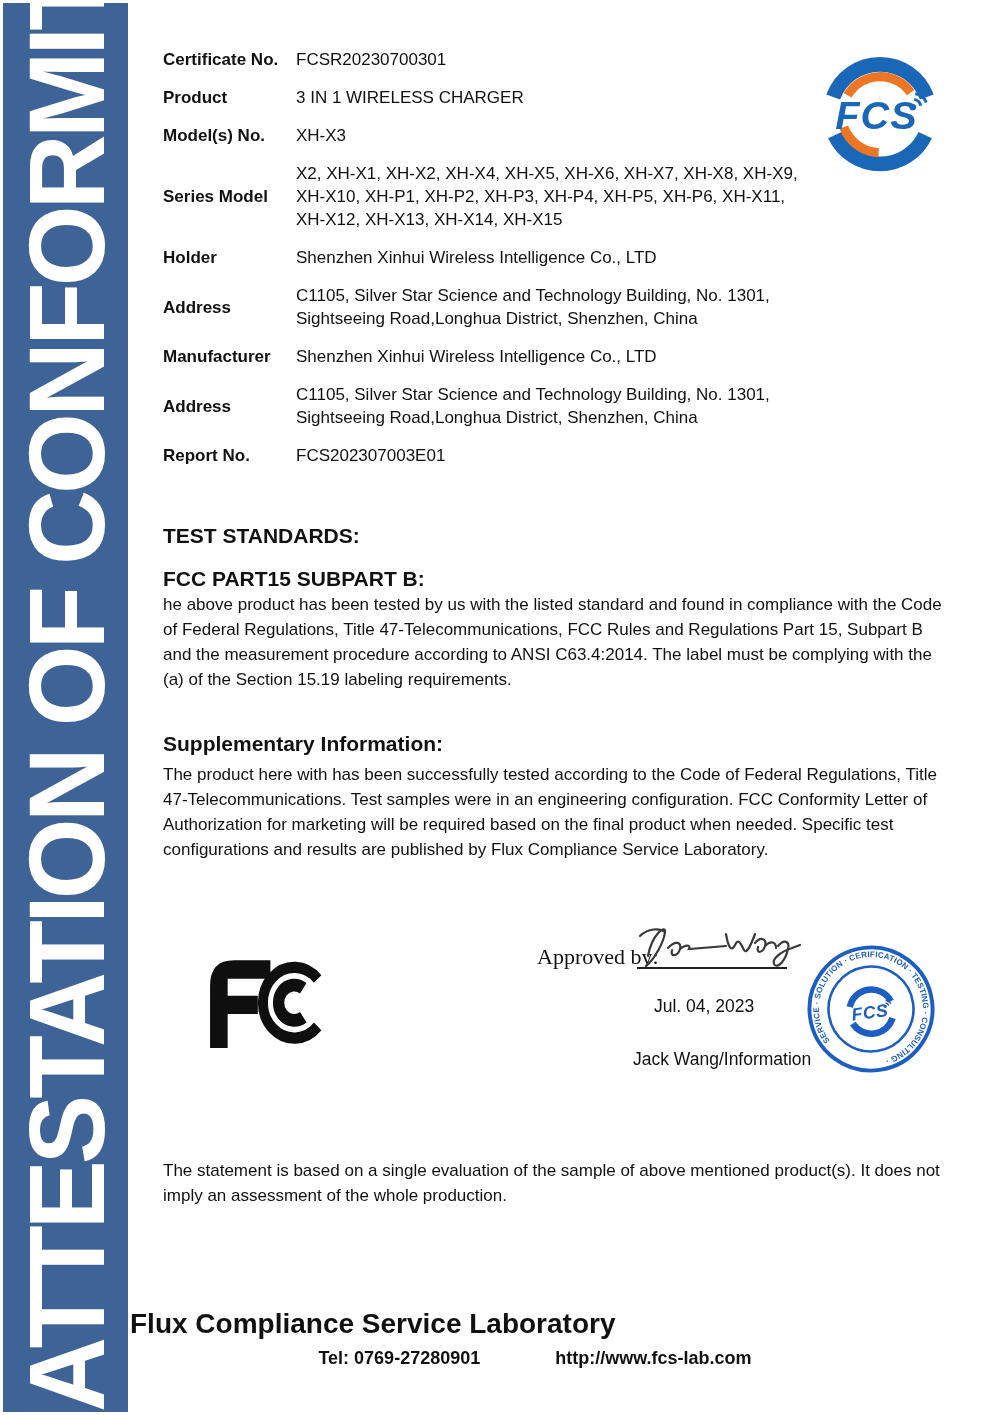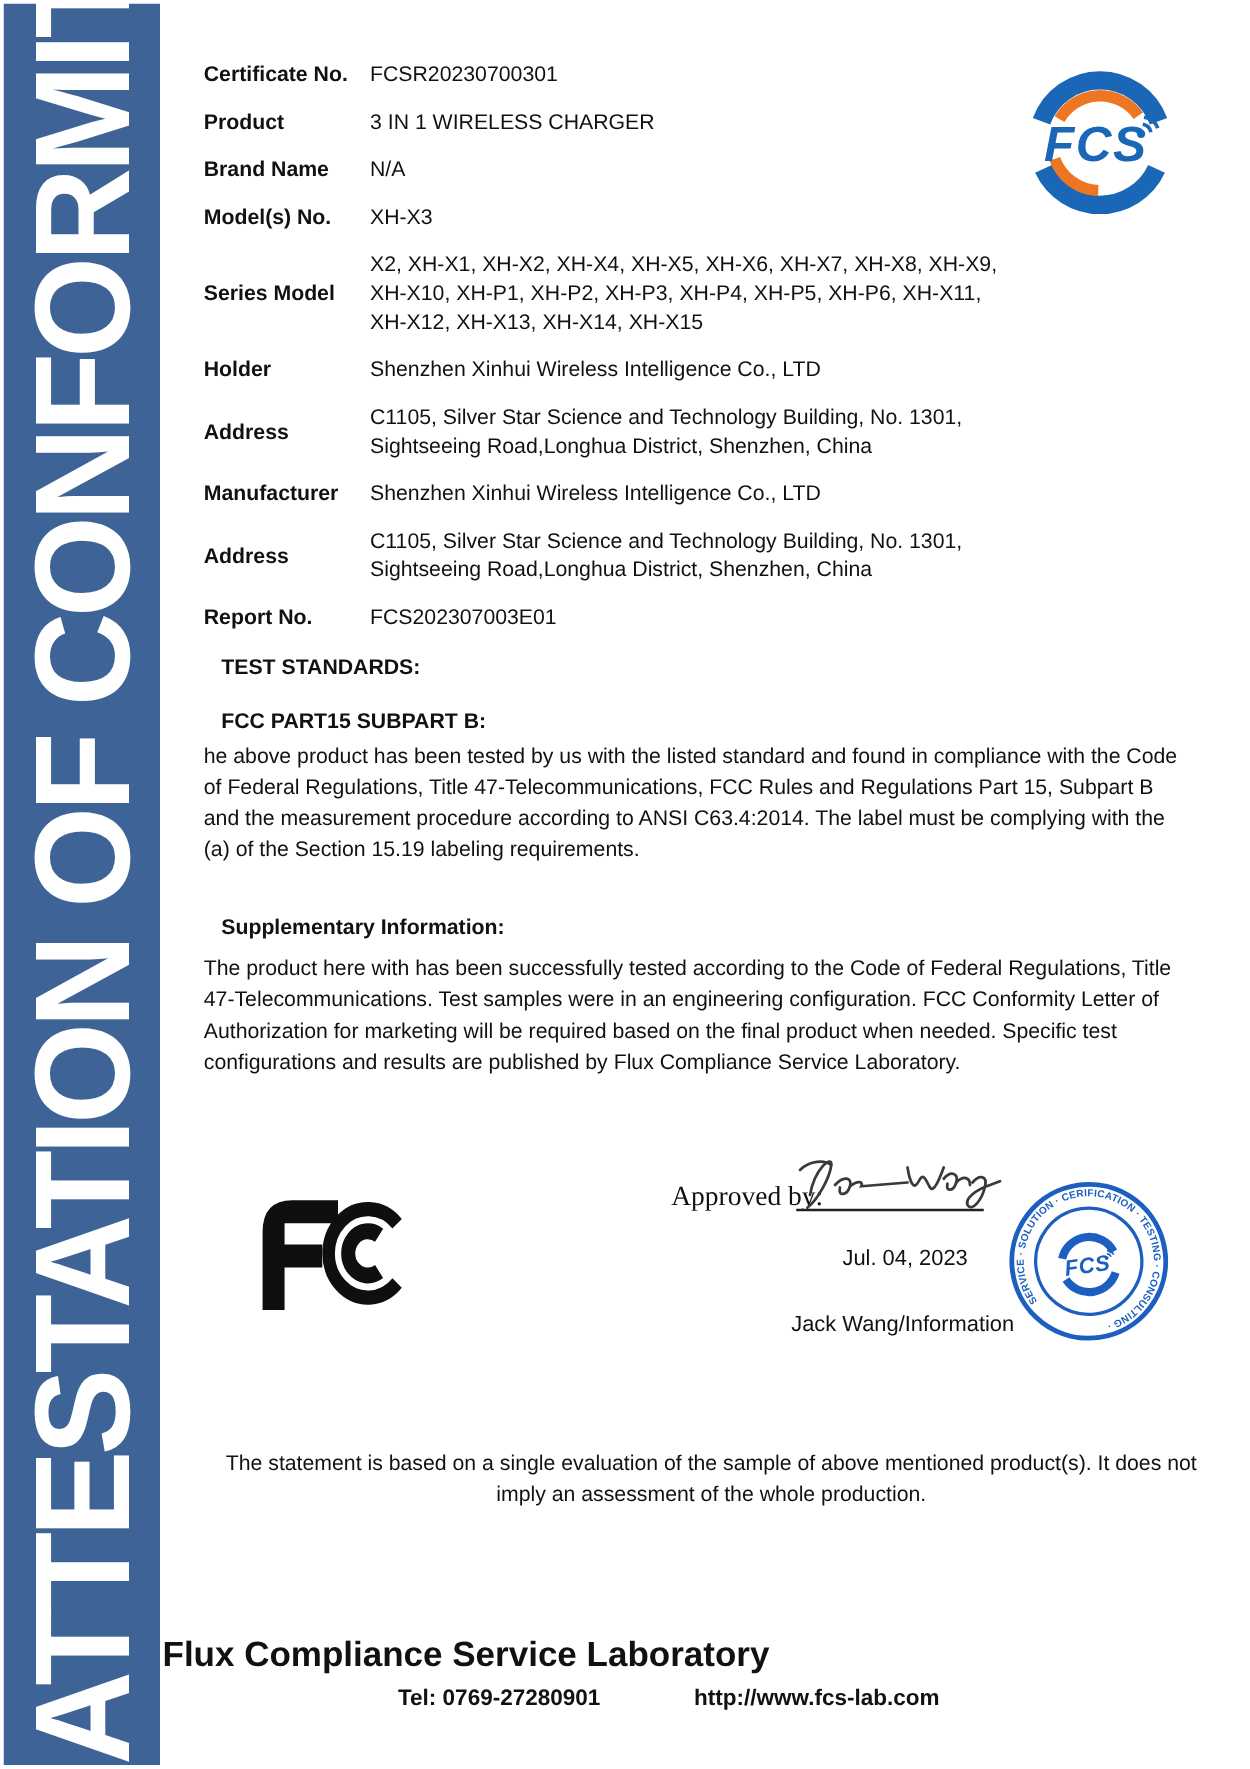--- a/index.html
+++ b/index.html
@@ -17,27 +17,27 @@
     transform:rotate(-90deg) scaleY(1.04);transform-origin:0 0;
     font-size:104px;font-weight:700;color:#ffffff;letter-spacing:-4px;
     line-height:122px;text-align:center;white-space:nowrap;
   }
   
   .info-table{position:absolute;left:163px;top:48px;width:800px;}
   .row{display:flex;align-items:center;margin-bottom:15px;}
   .lbl{flex:0 0 133px;font-weight:700;font-size:17px;line-height:23px;}
   .val{flex:1;font-size:17px;line-height:23px;white-space:pre-line;}
   
-  .h-bold{position:absolute;left:177px;font-weight:700;font-size:17px;}
+  .h-bold{position:absolute;left:163px;font-weight:700;font-size:21px;}
   .para{position:absolute;left:163px;font-size:17px;line-height:25px;margin:0;}
   
   .approved-label{position:absolute;left:537px;top:944px;font-size:22px;font-family:Liberation Serif, serif;}
   .sig-svg{position:absolute;left:628px;top:916px;}
   .sig-line{position:absolute;left:637px;top:967px;width:150px;height:2px;background:#222;}
-  .sig-date{position:absolute;left:674px;top:996px;font-size:17.5px;}
+  .sig-date{position:absolute;left:654px;top:996px;font-size:17.5px;}
   .sig-name{position:absolute;left:633px;top:1049px;font-size:17.5px;}
   
   .fcs-logo{position:absolute;left:812px;top:46px;}
   .fcc-mark{position:absolute;left:200px;top:956px;}
   .stamp{position:absolute;left:806px;top:944px;transform:rotate(-8deg);}
   
   .footer{position:absolute;left:130px;top:1308px;width:810px;text-align:left;}
   .footer-company{font-size:28px;font-weight:700;letter-spacing:0px;}
   .footer-contacts{margin-top:8px;display:flex;justify-content:center;gap:75px;
     font-size:18px;font-weight:700;}
@@ -62,24 +62,20 @@
   </svg>
 
   <div class="info-table">
     <div class="row">
         <div class="lbl">Certificate No.</div>
         <div class="val">FCSR20230700301</div>
       </div>
     <div class="row">
         <div class="lbl">Product</div>
         <div class="val">3 IN 1 WIRELESS CHARGER</div>
-      </div>
-    <div class="row">
-        <div class="lbl">Brand Name</div>
-        <div class="val">N/A</div>
       </div>
     <div class="row">
         <div class="lbl">Model(s) No.</div>
         <div class="val">XH-X3</div>
       </div>
     <div class="row">
         <div class="lbl">Series Model</div>
         <div class="val">X2, XH-X1, XH-X2, XH-X4, XH-X5, XH-X6, XH-X7, XH-X8, XH-X9,
 XH-X10, XH-P1, XH-P2, XH-P3, XH-P4, XH-P5, XH-P6, XH-X11,
 XH-X12, XH-X13, XH-X14, XH-X15</div>
@@ -150,21 +146,21 @@
     <g transform="translate(75,78) scale(0.58) translate(-60,-60)">
       <path d="M18.7,45 A44,44 0 0 1 101.3,45" fill="none" stroke="#1d5fc0" stroke-width="13"></path>
       <path d="M20.1,78.6 A44,44 0 0 0 99.9,78.6" fill="none" stroke="#1d5fc0" stroke-width="13"></path>
       <text x="57" y="73" text-anchor="middle" font-family="Liberation Sans, sans-serif" font-size="35" font-weight="700" font-style="italic" letter-spacing="1" fill="#1d5fc0">FCS</text>
       <circle cx="89" cy="54" r="2.8" fill="#1d5fc0"></circle>
       <path d="M90.2,47.1 A7,7 0 0 1 95.9,52.8" fill="none" stroke="#1d5fc0" stroke-width="2.6"></path>
       <path d="M91.1,42.2 A12,12 0 0 1 100.8,49.9" fill="none" stroke="#1d5fc0" stroke-width="2.6"></path>
     </g>
   </svg>
 
-  <p class="para" style="top:1158px;width:812px;text-align:center;">The statement is based on a single evaluation of the sample of above mentioned product(s). It does not imply an assessment of the whole production.</p>
+  <p class="para" style="top:1158px;width:812px;">The statement is based on a single evaluation of the sample of above mentioned product(s). It does not imply an assessment of the whole production.</p>
 
   <div class="footer">
     <div class="footer-company">Flux Compliance Service Laboratory</div>
     <div class="footer-contacts">
       <span>Tel: 0769-27280901</span>
       <span>http://www.fcs-lab.com</span>
     </div>
   </div>
 
 </div>

